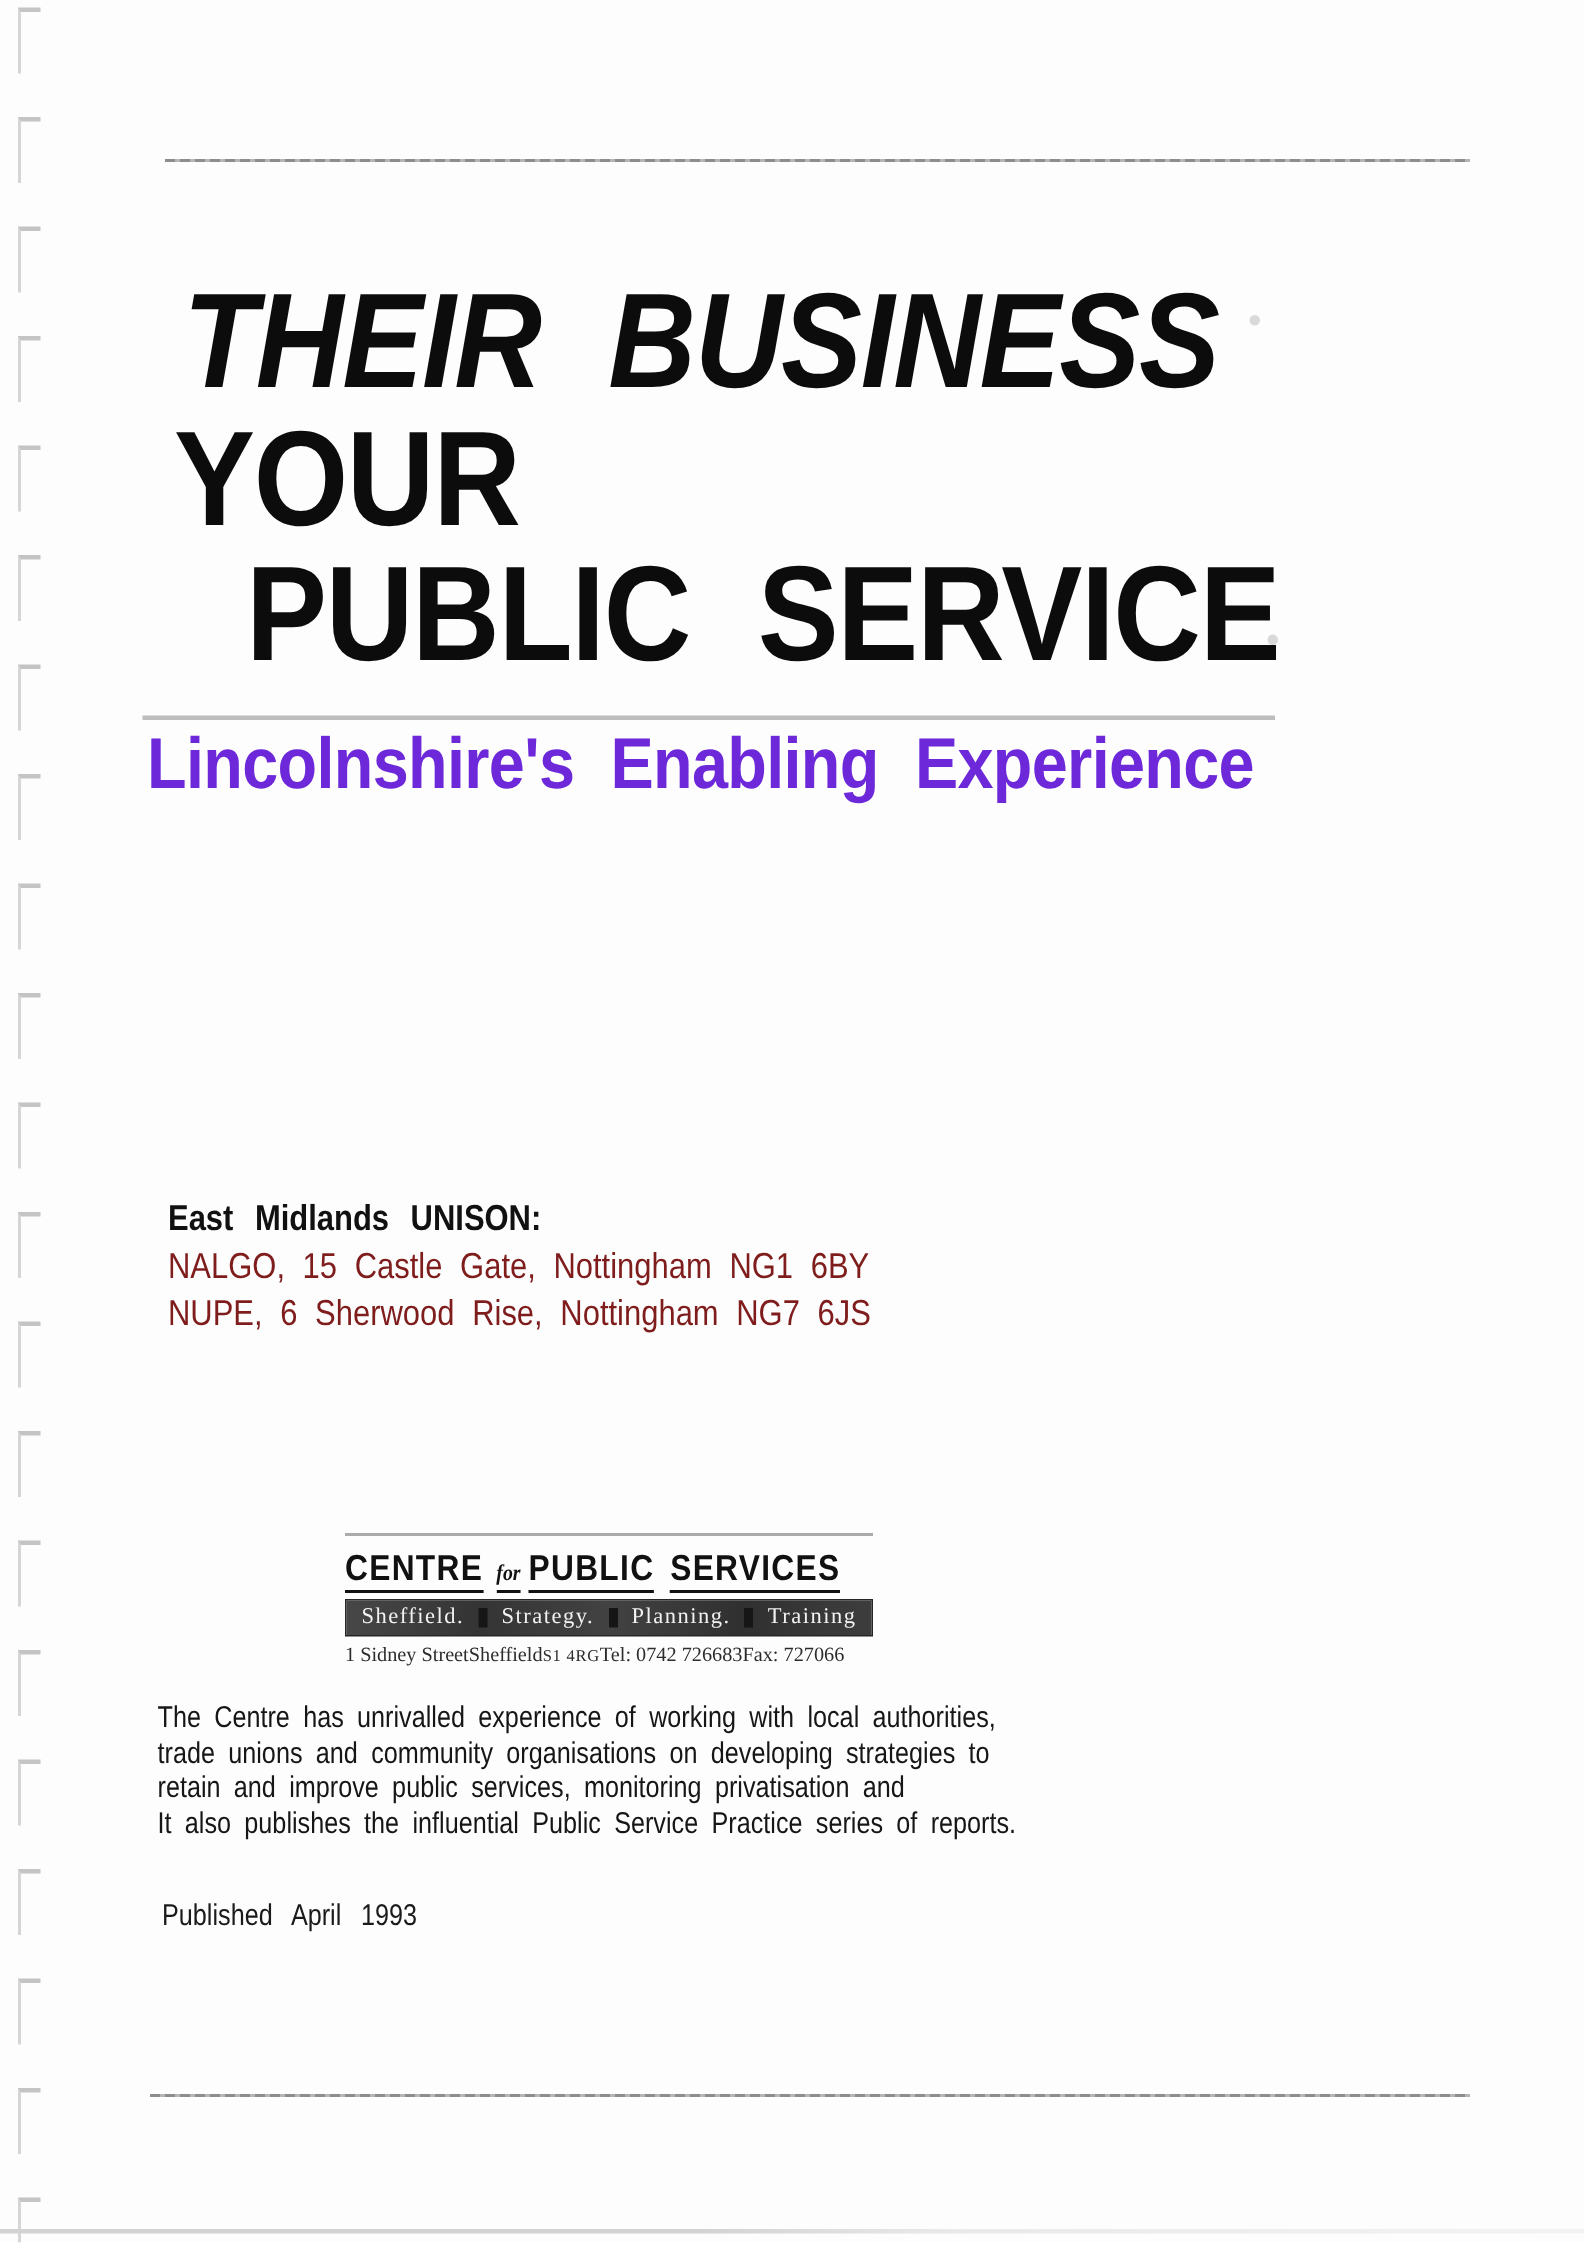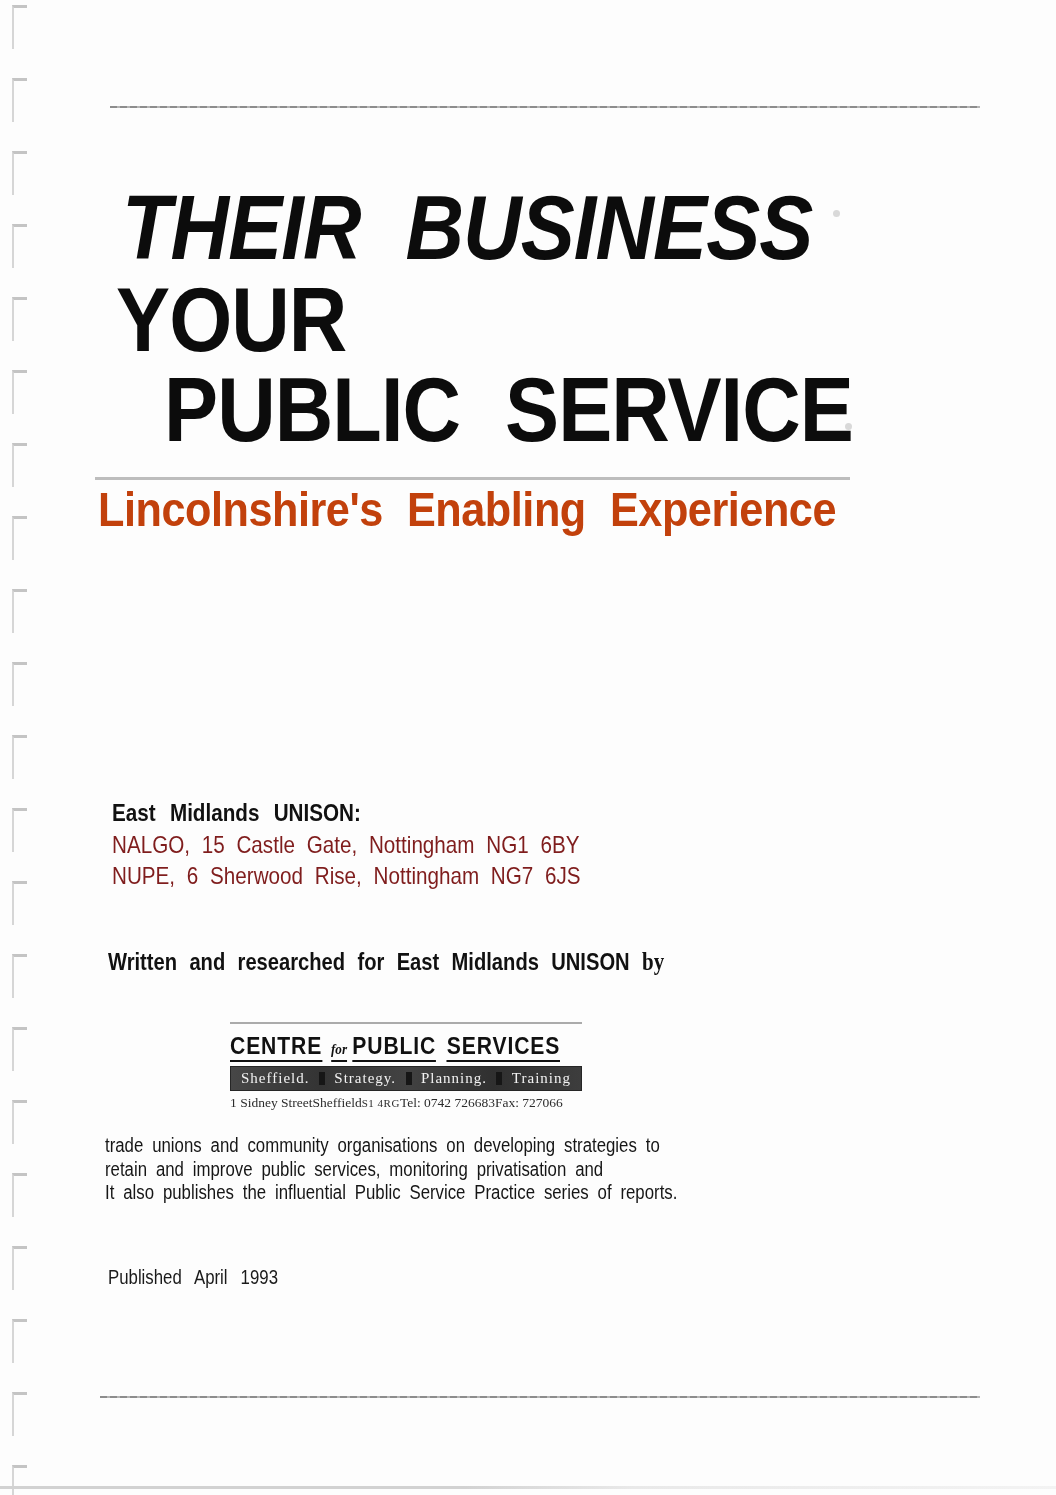--- a/index.html
+++ b/index.html
@@ -48,21 +48,21 @@
 
   .speck { position:absolute; background:#d9d9d9; border-radius:50%; }
 
   .subtitle-rule {
     position:absolute; left:95px; top:477px; width:755px; height:3px;
     background:#bdbdbd;
   }
   .subtitle {
     position:absolute; left:98px; top:484px;
     font-weight:bold; font-size:48px; line-height:52px;
-    word-spacing:14px; letter-spacing:-.5px; color:#c2410c;
+    word-spacing:14px; letter-spacing:-.5px; color:#6d28d9;
   }
   .subtitle .cx { transform:scaleX(.90); }
 
   .publisher { position:absolute; left:112px; top:797px; font-size:24px; line-height:31.5px; }
   .publisher .cx { transform:scaleX(.86); }
   .publisher-heading { font-weight:bold; word-spacing:10px; }
   .publisher-line { word-spacing:7px; color:#7f1d1d; }
 
   .credit {
     position:absolute; left:108px; top:948px;
@@ -167,23 +167,20 @@
       <span class="cx">East Midlands UNISON:</span>
     </div>
     <div class="publisher-line">
       <span class="cx">NALGO, 15 Castle Gate, Nottingham NG1 6BY</span>
     </div>
     <div class="publisher-line">
       <span class="cx">NUPE, 6 Sherwood Rise, Nottingham NG7 6JS</span>
     </div>
   </div>
 
-  <div class="credit">
-    <span class="cx"><span>Written and researched for East Midlands UNISON</span>&nbsp;<span class="credit-by">by</span></span>
-  </div>
 
   <div class="logo">
     <div class="logo-topline"></div>
     <div class="logo-heading">
       <span class="cx"><span class="logo-word">CENTRE</span><span class="logo-for">for</span><span class="logo-word">PUBLIC</span><span class="logo-gap"></span><span class="logo-word">SERVICES</span></span>
     </div>
     <div class="logo-bar">
       <span>Sheffield.</span>
       <span class="bar-sep"></span>
       <span>Strategy.</span>
@@ -195,20 +192,21 @@
     <div class="logo-addr">
       <span>1 Sidney Street</span>
       <span>Sheffield</span>
       <span class="logo-postcode">S1 4RG</span>
       <span>Tel: 0742 726683</span>
       <span>Fax: 727066</span>
     </div>
   </div>
 
   <div class="description">
+    <div><span class="cx">The Centre has unrivalled experience of working with local authorities,</span></div>
     <div><span class="cx">trade unions and community organisations on developing strategies to</span></div>
     <div><span class="cx">retain and improve public services, monitoring privatisation and</span></div>
     <div><span class="cx">It also publishes the influential Public Service Practice series of reports.</span></div>
   </div>
 
   <div class="published">
     <span class="cx">Published April 1993</span>
   </div>
 
   <div class="rule-dashed bottom-rule"></div>

